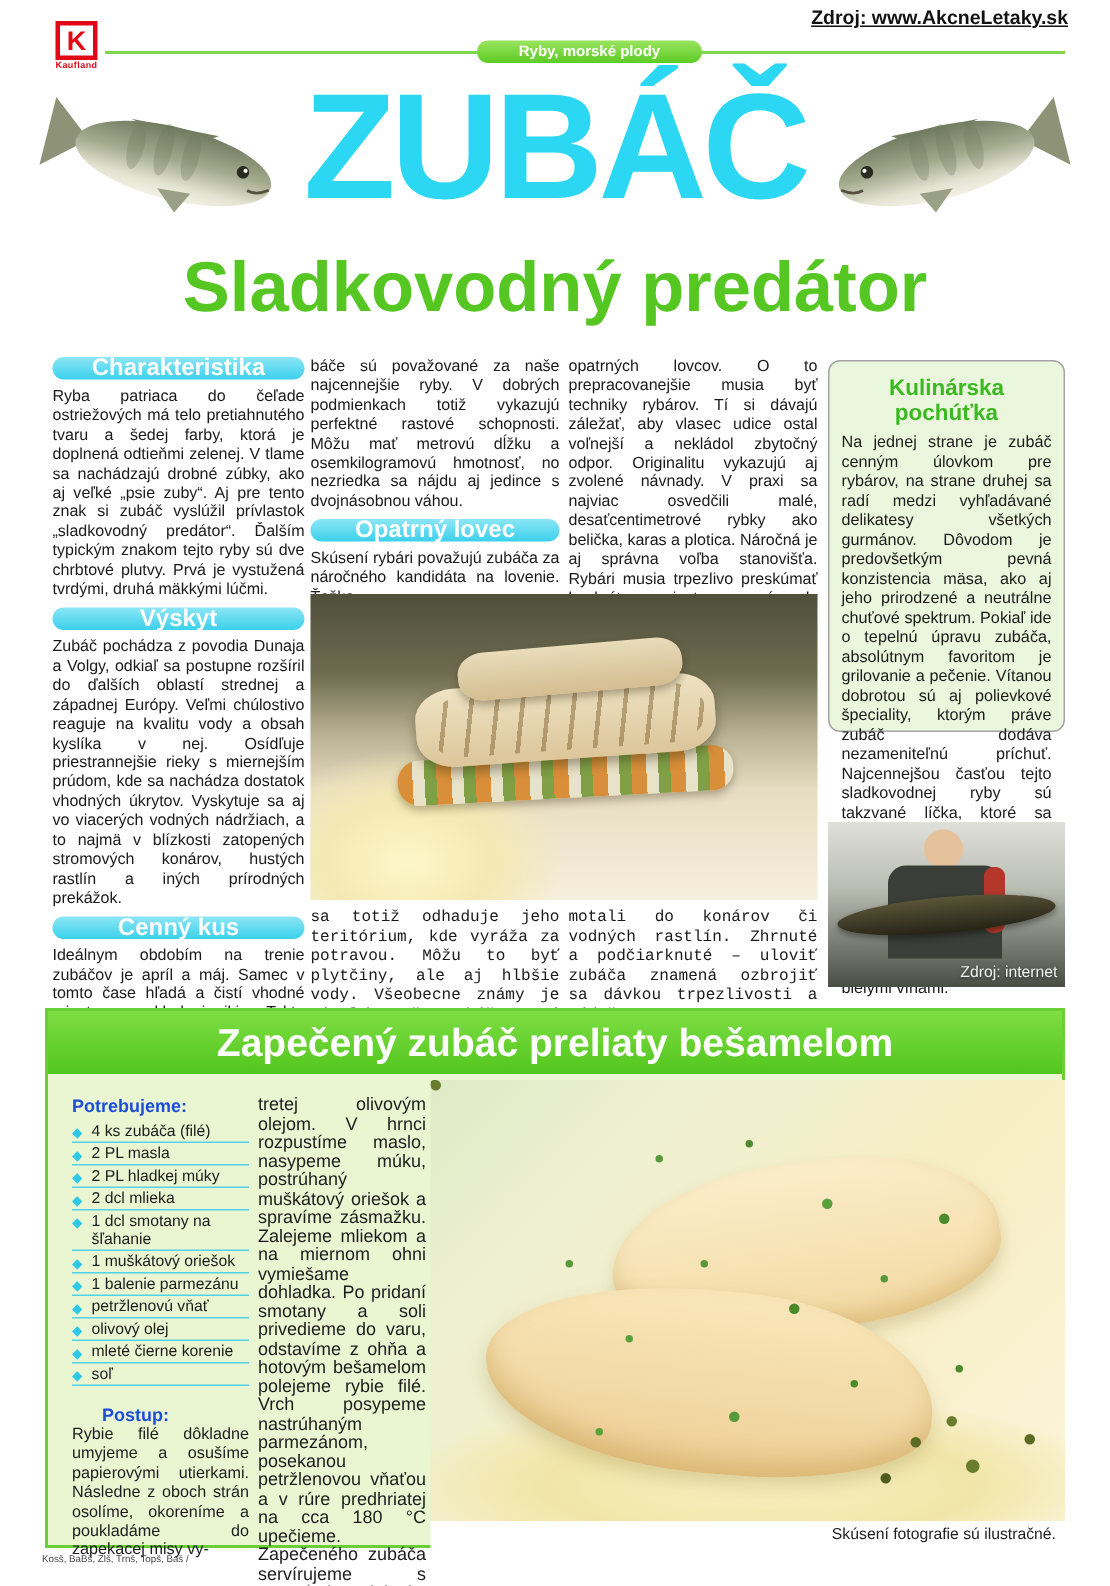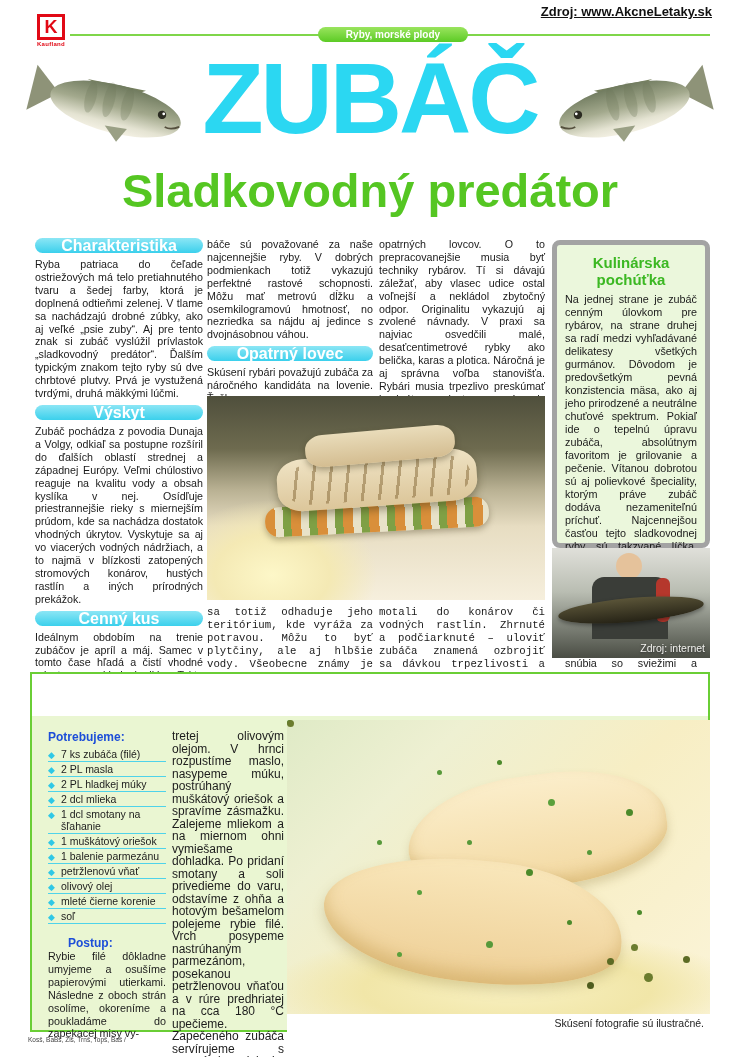--- a/index.html
+++ b/index.html
@@ -44,22 +44,22 @@
                background:linear-gradient(#efe3c4,#dcc69a); box-shadow:0 4px 8px rgba(60,50,20,.45); transform:rotate(-4deg); }
   .mp-fillet::after { content:""; position:absolute; inset:6px; border-radius:inherit;
                background:repeating-linear-gradient(100deg,rgba(0,0,0,0) 0 14px,rgba(120,90,40,.45) 14px 17px); }
   .mp-fillet2 { position:absolute; left:98px; top:34px; width:150px; height:32px; border-radius:18px/14px;
                background:linear-gradient(#e9dcba,#d4bd91); transform:rotate(-5deg); box-shadow:0 3px 6px rgba(60,50,20,.4); }
   .mp-veg { position:absolute; left:58px; top:106px; width:224px; height:30px; border-radius:14px; transform:rotate(-3deg);
             background:repeating-linear-gradient(90deg,#d98f3a 0 10px,#e8e2c8 10px 18px,#7fa045 18px 26px);
             box-shadow:0 3px 6px rgba(60,50,20,.35); }
 
   
-  .culinary { position:absolute; left:552px; top:240px; width:158px; height:308px;
-              background:#ebf7dc; border:5px solid #a3a3a3; border-radius:8px; padding:9px 8px; }
+  .culinary { position:absolute; left:552px; top:240px; width:158px; height:248px;
+              background:#ebf7dc; border:1px solid #a3a3a3; border-radius:8px; padding:9px 8px; }
   .culinary h3 { font-size:15px; font-weight:bold; color:#3cb823; text-align:center; margin-bottom:5px; }
   .culinary p { font-size:10.8px; line-height:13px; text-align:justify; color:#1a1a1a; }
   .fisher-photo { position:absolute; left:552px; top:548px; width:158px; height:110px; overflow:hidden;
               background:linear-gradient(180deg,#e0e0da,#b9bdb2 40%,#7c8076 72%,#4a4d44); }
   .fp-head { position:absolute; left:64px; top:5px; width:26px; height:26px; border-radius:50%; background:#e5c29b; }
   .fp-body { position:absolute; left:40px; top:29px; width:76px; height:62px; border-radius:12px 12px 0 0; background:#3a3d38; }
   .fp-jacket { position:absolute; left:104px; top:30px; width:14px; height:44px; border-radius:6px; background:#b5372c; }
   .fp-fish { position:absolute; left:6px; top:50px; width:146px; height:24px; border-radius:50%;
              background:linear-gradient(#5a5438,#262316); transform:rotate(-5deg); box-shadow:0 2px 4px rgba(0,0,0,.4); }
   .fp-credit { position:absolute; right:5px; bottom:4px; color:#f2f2ee; font-size:10.5px; text-shadow:0 1px 2px #333; }
@@ -189,25 +189,26 @@
 <div class="fisher-photo">
   <div class="fp-head"></div>
   <div class="fp-body"></div>
   <div class="fp-jacket"></div>
   <div class="fp-fish"></div>
   <div class="fp-credit">Zdroj: internet</div>
 </div>
 
 <div class="recipe-box">
   <div class="recipe-bg"></div>
+  <div class="recipe-banner">Zapečený zubáč preliaty bešamelom</div>
 
   <div class="ingredients">
     <div class="ing-label">Potrebujeme:</div>
     <ul>
-      <li><span class="bullet">◆</span><span>7 ks zubáča (filé)</span></li>
+      <li><span class="bullet">◆</span><span>4 ks zubáča (filé)</span></li>
       <li><span class="bullet">◆</span><span>2 PL masla</span></li>
       <li><span class="bullet">◆</span><span>2 PL hladkej múky</span></li>
       <li><span class="bullet">◆</span><span>2 dcl mlieka</span></li>
       <li><span class="bullet">◆</span><span>1 dcl smotany na šľahanie</span></li>
       <li><span class="bullet">◆</span><span>1 muškátový oriešok</span></li>
       <li><span class="bullet">◆</span><span>1 balenie parmezánu</span></li>
       <li><span class="bullet">◆</span><span>petržlenovú vňať</span></li>
       <li><span class="bullet">◆</span><span>olivový olej</span></li>
       <li><span class="bullet">◆</span><span>mleté čierne korenie</span></li>
       <li><span class="bullet">◆</span><span>soľ</span></li>

